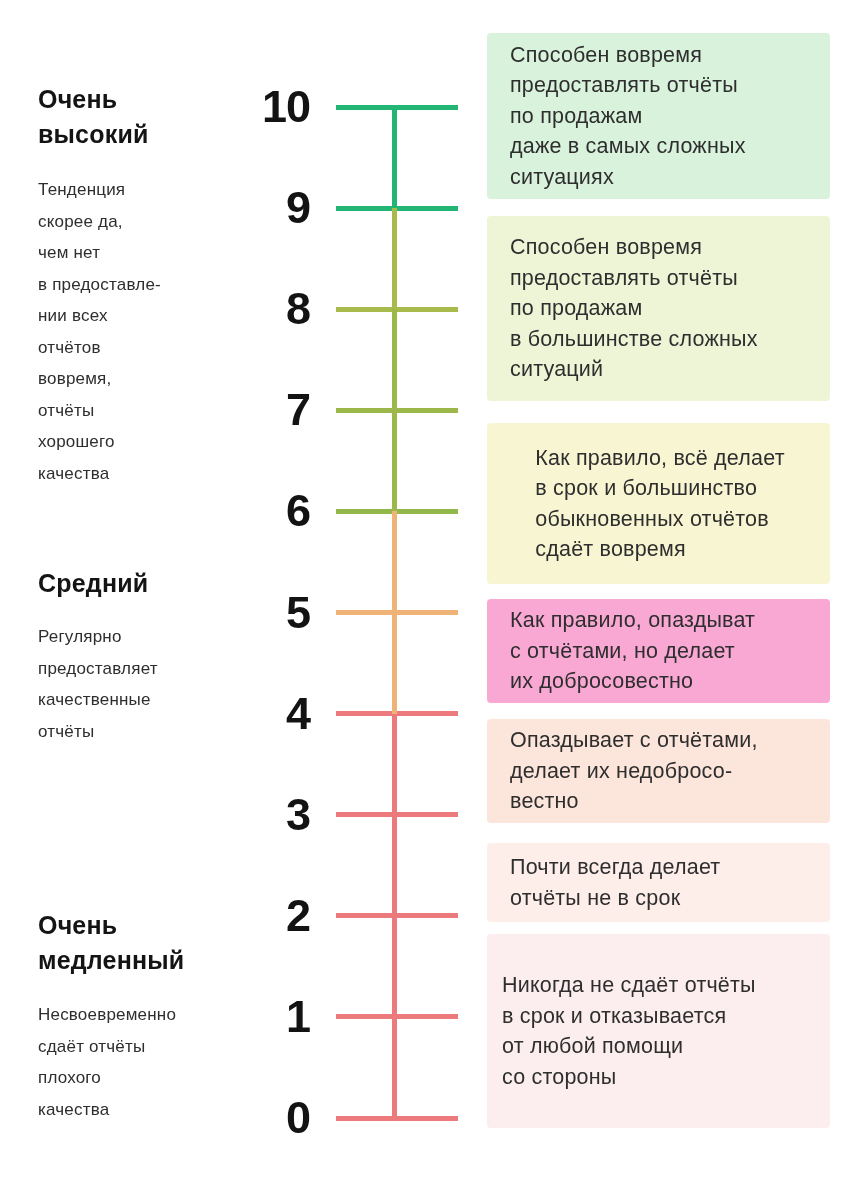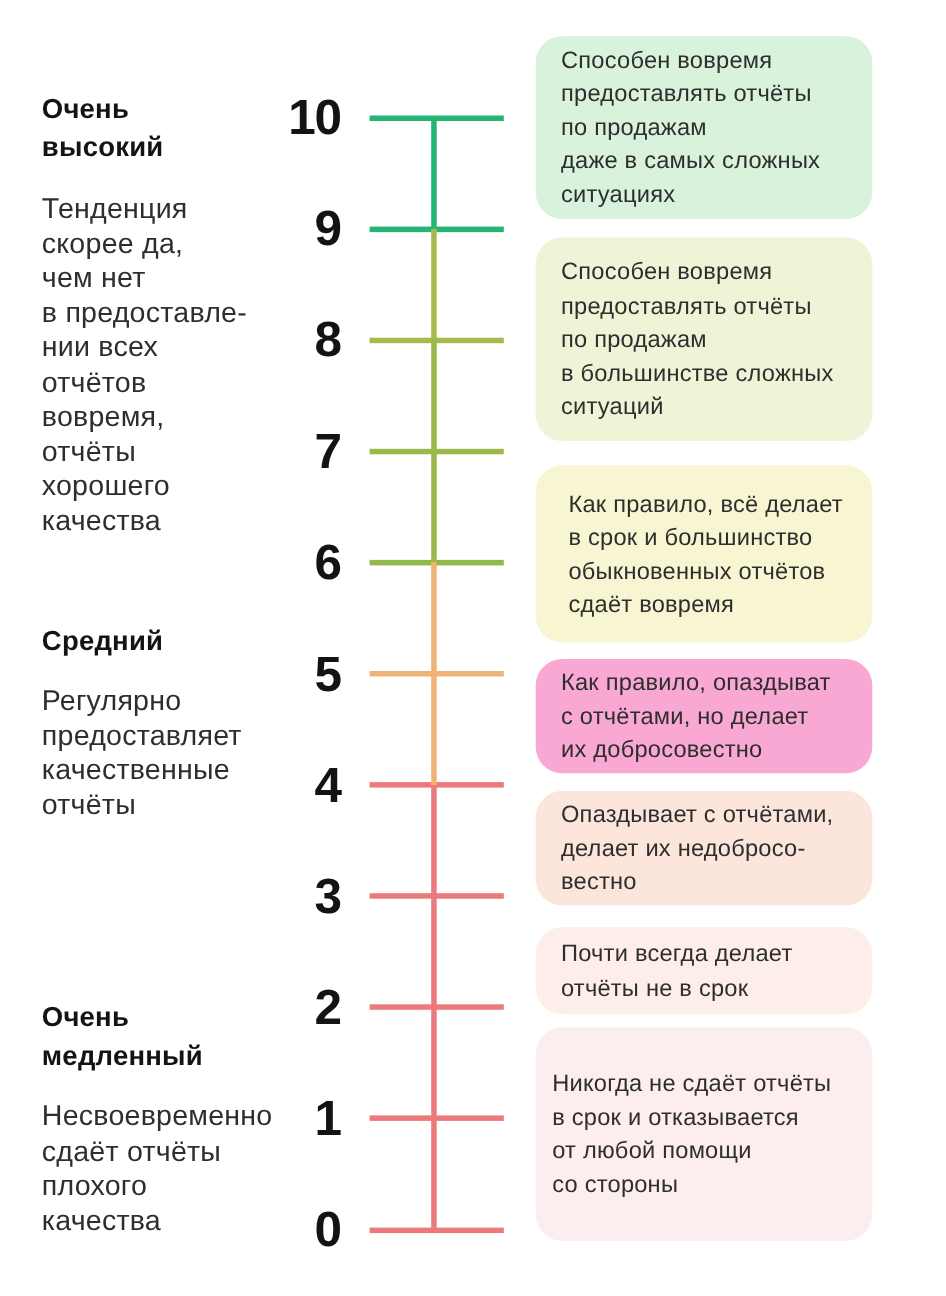--- a/index.html
+++ b/index.html
@@ -11,42 +11,42 @@
     color:#2d2d2d;
     overflow:hidden;
   }
   
   .left-group{position:absolute;left:38px;width:235px;}
   .group-title{
     font-weight:800;font-size:25px;line-height:35px;
     color:#141414;white-space:pre-line;letter-spacing:0.2px;
   }
   .group-desc{
-    font-size:26px;line-height:31.5px;color:#2e2e2e;
+    font-size:17px;line-height:31.5px;color:#2e2e2e;
     white-space:pre-line;letter-spacing:0.2px;
   }
   .g1t{top:82px;}  .g1d{top:174px;}
   .g2t{top:566px;} .g2d{top:621px;}
   .g3t{top:908px;} .g3d{top:999px;}
   
   .scale{position:absolute;left:0;top:0;width:860px;height:881px;}
   .scale-number{
     position:absolute;left:230px;width:80px;text-align:right;
     font-weight:800;font-size:45px;line-height:48px;color:#131313;
     letter-spacing:-1px;
   }
   .scale-tick{
     position:absolute;left:336px;width:122px;height:5px;
   }
   .scale-segment{
     position:absolute;left:392px;width:5px;
   }
   
   .box{
-    position:absolute;left:487px;width:306px;border-radius:24px;
+    position:absolute;left:487px;width:343px;border-radius:4px;
     display:flex;align-items:center;box-sizing:border-box;
     padding:0 20px 0 23px;
   }
   .box-text{
     font-size:21.5px;line-height:30.5px;color:#2e2e2e;
     white-space:pre-line;letter-spacing:0.2px;
   }
   .b1{top:33px;height:166px;}
   .b2{top:216px;height:185px;}
   .b3{top:423px;height:161px;}

